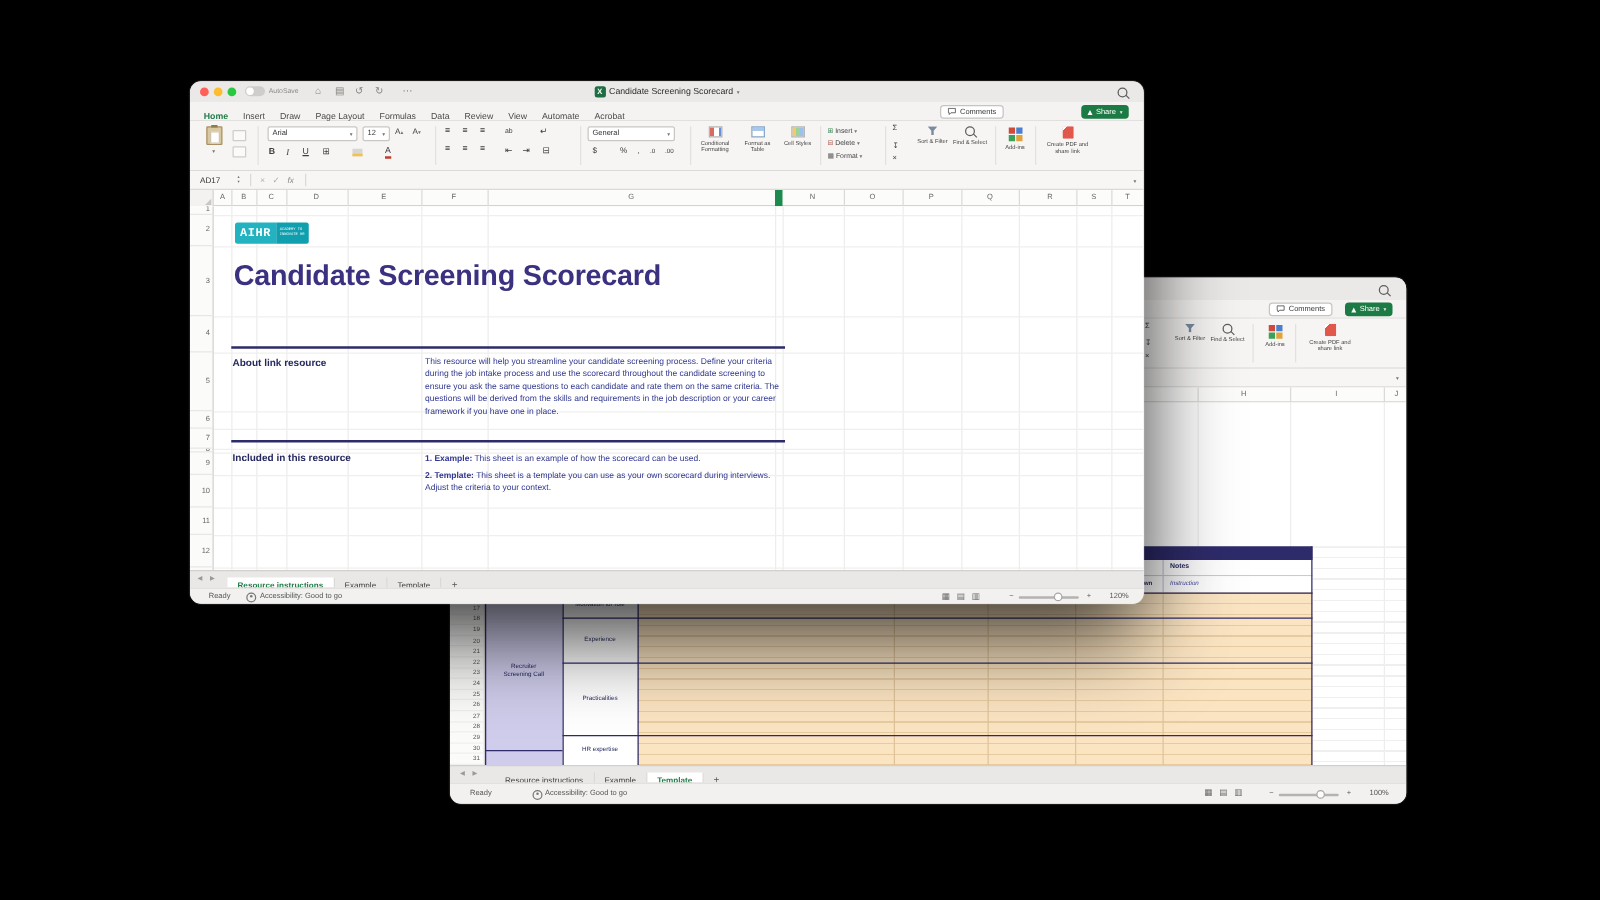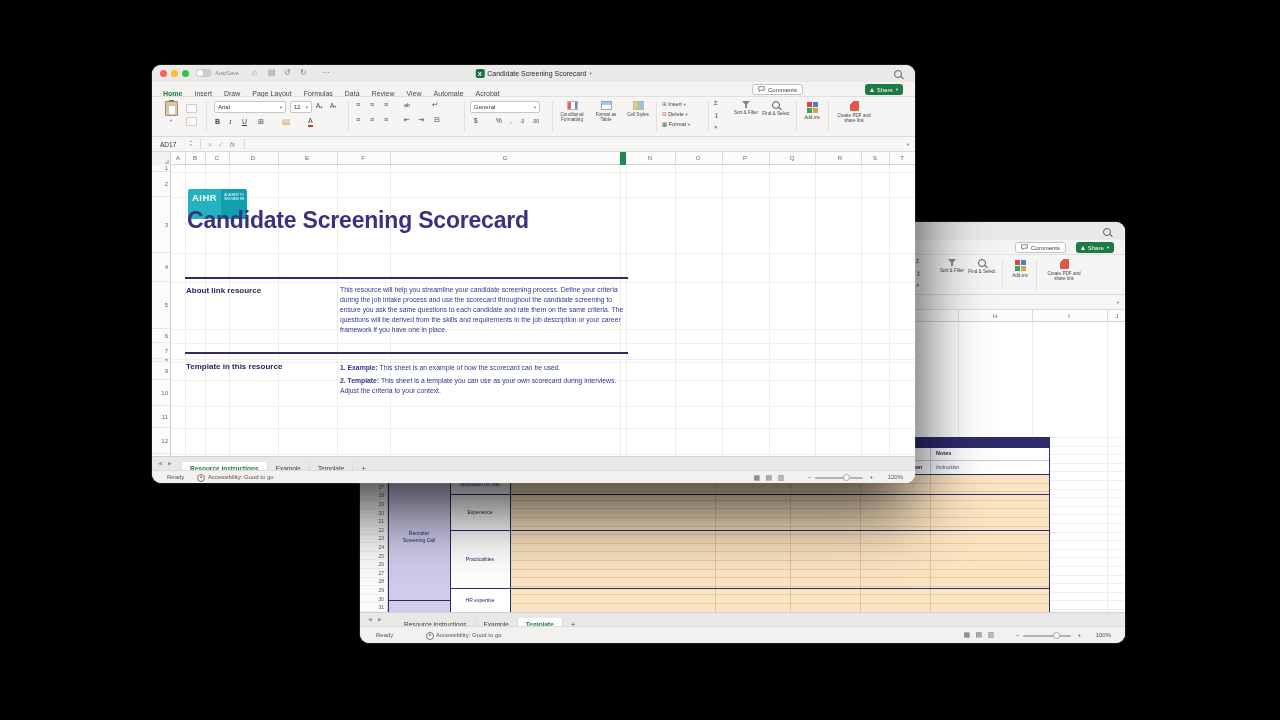--- a/index.html
+++ b/index.html
@@ -457,33 +457,33 @@
       <div class="fw-rownum" style="height:47px;">5</div>
       <div class="fw-rownum" style="height:14px;">6</div>
       <div class="fw-rownum" style="height:16px;">7</div>
       <div class="fw-rownum" style="height:3px;">8</div>
       <div class="fw-rownum" style="height:18px;">9</div>
       <div class="fw-rownum" style="height:26px;">10</div>
       <div class="fw-rownum" style="height:22px;">11</div>
       <div class="fw-rownum" style="height:26px;">12</div>
     </div>
 
-    <div class="abs" style="left:36px;top:24px;height:30px;display:flex;z-index:3;">
+    <div class="abs" style="left:36px;top:13px;height:17px;display:flex;z-index:3;font-family:Liberation Mono, monospace;">
       <span style="background:#23b2c0;color:#fff;font-weight:bold;font-size:9.5px;line-height:17px;padding:0 4px;border-radius:2px 0 0 2px;letter-spacing:0.5px;">AIHR</span>
       <span style="background:#0f9fae;color:#fff;width:26px;border-radius:0 2px 2px 0;font-size:3px;line-height:4px;padding:4px 2px 0 3px;box-sizing:border-box;">
         <span style="display:block;">ACADEMY TO</span>
         <span style="display:block;">INNOVATE HR</span>
       </span>
     </div>
     <div class="abs" style="left:35px;top:42px;font-size:23px;font-weight:bold;color:#3a3180;letter-spacing:-0.2px;z-index:3;white-space:nowrap;">Candidate Screening Scorecard</div>
     <div class="abs" style="left:33px;top:112px;width:443px;height:2px;background:#2e2b6b;z-index:3;"></div>
     <div class="abs" style="left:34px;top:121px;font-size:8px;font-weight:bold;color:#23285e;z-index:3;">About link resource</div>
     <div class="abs" style="left:188px;top:120px;width:288px;font-size:6.8px;line-height:10.1px;color:#30378f;z-index:3;">This resource will help you streamline your candidate screening process. Define your criteria during the job intake process and use the scorecard throughout the candidate screening to ensure you ask the same questions to each candidate and rate them on the same criteria. The questions will be derived from the skills and requirements in the job description or your career framework if you have one in place.</div>
     <div class="abs" style="left:33px;top:187px;width:443px;height:2px;background:#2e2b6b;z-index:3;"></div>
-    <div class="abs" style="left:34px;top:197px;font-size:8px;font-weight:bold;color:#23285e;z-index:3;">Template in this resource</div>
+    <div class="abs" style="left:34px;top:197px;font-size:8px;font-weight:bold;color:#23285e;z-index:3;">Included in this resource</div>
     <div class="abs" style="left:188px;top:198px;width:292px;font-size:6.8px;line-height:10.1px;color:#30378f;z-index:3;">
       <span style="font-weight:bold;">1. Example:</span>
       <span>This sheet is an example of how the scorecard can be used.</span>
     </div>
     <div class="abs" style="left:188px;top:211px;width:292px;font-size:6.8px;line-height:10.1px;color:#30378f;z-index:3;">
       <span style="font-weight:bold;">2. Template:</span>
       <span>This sheet is a template you can use as your own scorecard during interviews. Adjust the criteria to your context.</span>
     </div>
   </div>
 

